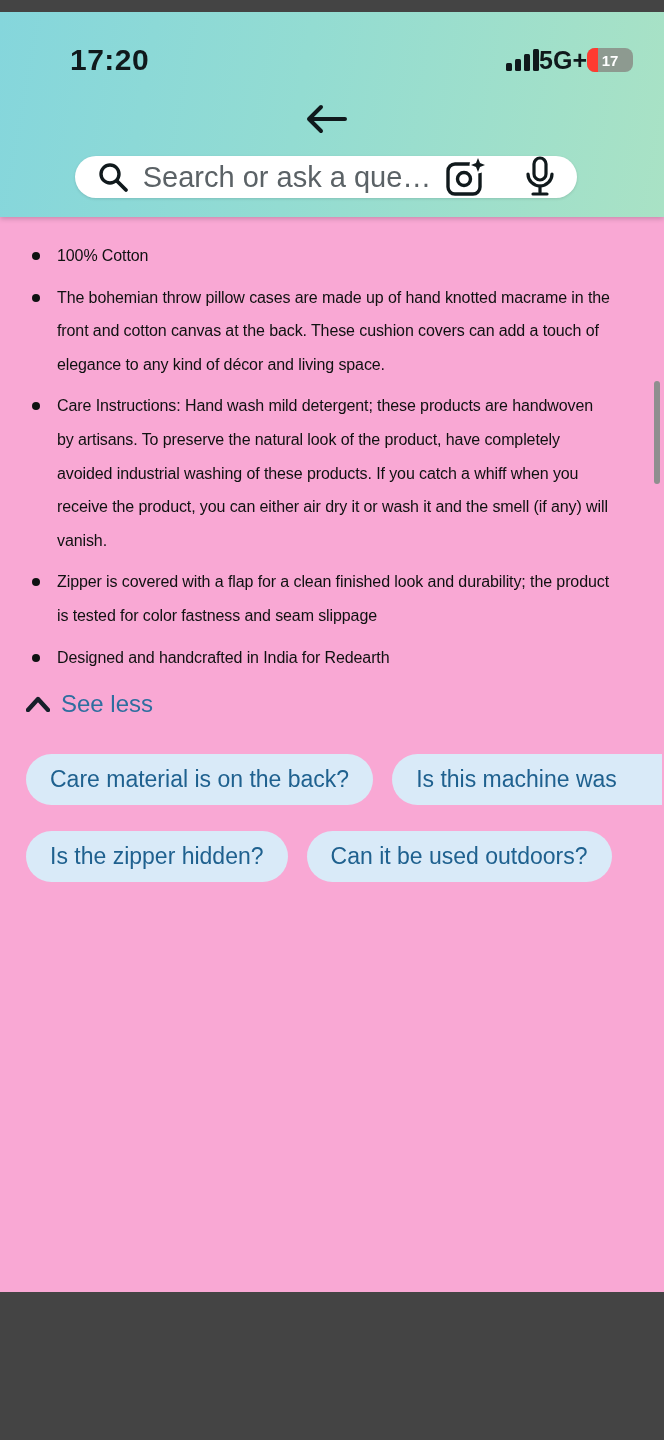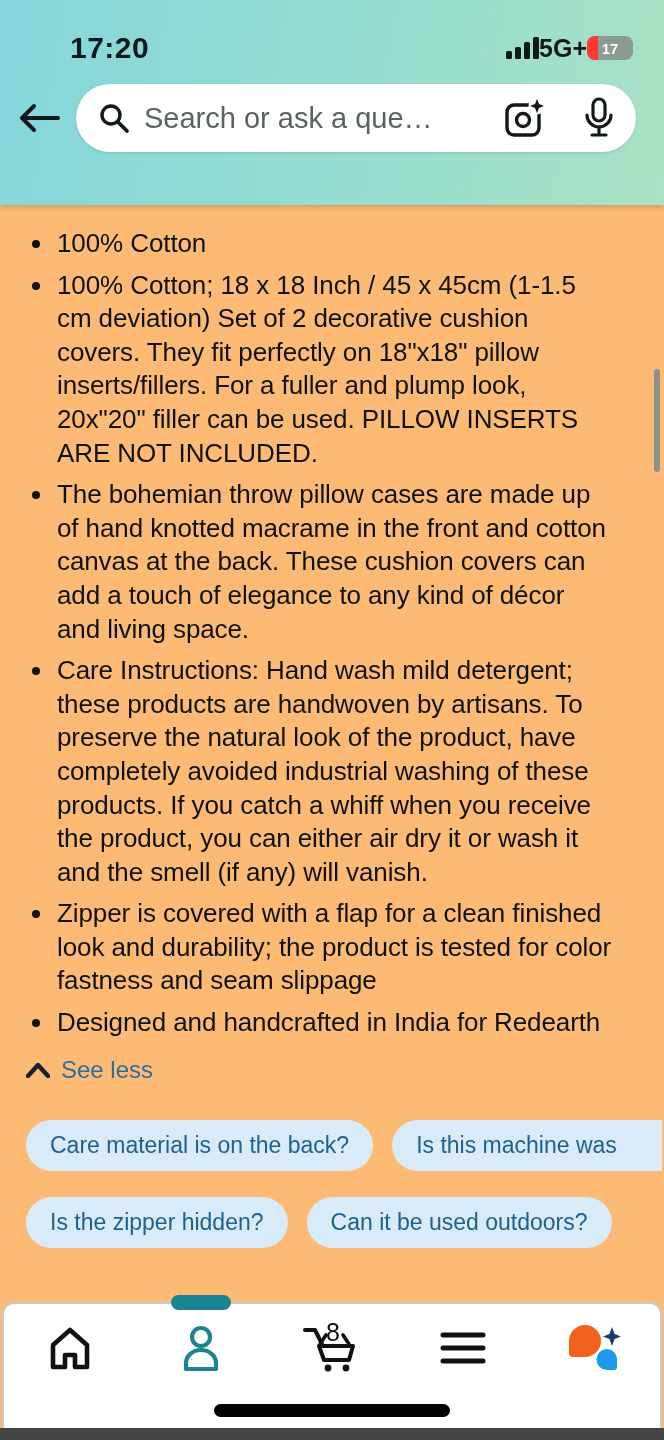--- a/index.html
+++ b/index.html
@@ -2,23 +2,23 @@
 <html><head>
 <meta charset="utf-8">
 <style>
   html,body{margin:0;padding:0;}
   body{
     font-family:"Liberation Sans", sans-serif;
     background:#444;
   }
   .phone{
     position:relative;
-    width:664px;height:1428px;
-    margin:0 auto;
-    background:#fdba74;
+    width:664px;height:1280px;
+    margin:12px auto;
+    background:#f9a8d4;
     overflow:hidden;
   }
 
   
   .header{
     position:relative;
     width:100%;height:205px;
     background:linear-gradient(100deg,#85d6dc 0%,#93dcd2 45%,#a9e2c5 100%);
     box-shadow:0 2px 5px rgba(0,0,0,0.18);
   }
@@ -38,21 +38,21 @@
   .battery{
     position:relative;width:46px;height:24px;border-radius:8px;
     background:#8d9a90;overflow:hidden;display:flex;align-items:center;justify-content:center;
   }
   .battery .fill{position:absolute;left:0;top:0;bottom:0;width:11px;background:#ff3b30;}
   .battery .pct{position:relative;font-size:15px;font-weight:700;color:#fff;z-index:2;}
   .battery-cap{width:3px;height:10px;background:#8d9a90;border-radius:0 3px 3px 0;margin-left:-8px;}
 
   .search-row{
     display:flex;align-items:center;
-    padding:14px 28px 0 16px;gap:14px;
+    padding:14px 28px 0 16px;gap:14px;flex-direction:column;
   }
   .back-arrow{width:46px;height:46px;display:flex;align-items:center;justify-content:center;flex:0 0 auto;}
   .search-pill{
     flex:1;height:68px;background:#ffffff;border-radius:34px;
     display:flex;align-items:center;padding:0 22px;gap:14px;
     box-shadow:0 1px 3px rgba(0,0,0,0.12);
   }
   .search-placeholder{
     flex:1;font-size:29px;color:#5b6266;
     white-space:nowrap;overflow:hidden;
@@ -61,21 +61,21 @@
 
   
   .content{
     padding:22px 28px 0 26px;
     color:#0f1111;
   }
   .bullets{list-style:none;margin:0;padding:0;max-width:586px;}
   .bullets li{
     position:relative;
     padding-left:31px;
-    font-size:26px;line-height:33.6px;
+    font-size:16px;line-height:33.6px;
     margin-bottom:8px;
     letter-spacing:-0.1px;
   }
   .bullets li::before{
     content:"";
     position:absolute;left:6px;top:13px;
     width:8px;height:8px;border-radius:50%;background:#0f1111;
   }
   .see-less{
     display:flex;align-items:center;gap:11px;
@@ -183,21 +183,20 @@
             <path d="M15 30 V36 M8 38 H22" stroke="#10191c" stroke-width="3.2" stroke-linecap="round"></path>
           </svg>
         </span>
       </div>
     </div>
   </div>
 
   <div class="content">
     <ul class="bullets">
       <li>100% Cotton</li>
-      <li>100% Cotton; 18 x 18 Inch / 45 x 45cm (1-1.5 cm deviation) Set of 2 decorative cushion covers. They fit perfectly on 18"x18" pillow inserts/fillers. For a fuller and plump look, 20x"20" filler can be used. PILLOW INSERTS ARE NOT INCLUDED.</li>
       <li>The bohemian throw pillow cases are made up of hand knotted macrame in the front and cotton canvas at the back. These cushion covers can add a touch of elegance to any kind of décor and living space.</li>
       <li>Care Instructions: Hand wash mild detergent; these products are handwoven by artisans. To preserve the natural look of the product, have completely avoided industrial washing of these products. If you catch a whiff when you receive the product, you can either air dry it or wash it and the smell (if any) will vanish.</li>
       <li>Zipper is covered with a flap for a clean finished look and durability; the product is tested for color fastness and seam slippage</li>
       <li>Designed and handcrafted in India for Redearth</li>
     </ul>
 
     <div class="see-less">
       <svg width="24" height="16" viewBox="0 0 24 16">
         <path d="M2 14 L12 3 L22 14" stroke="#16202a" stroke-width="4.4" fill="none" stroke-linecap="round" stroke-linejoin="round"></path>
       </svg>

